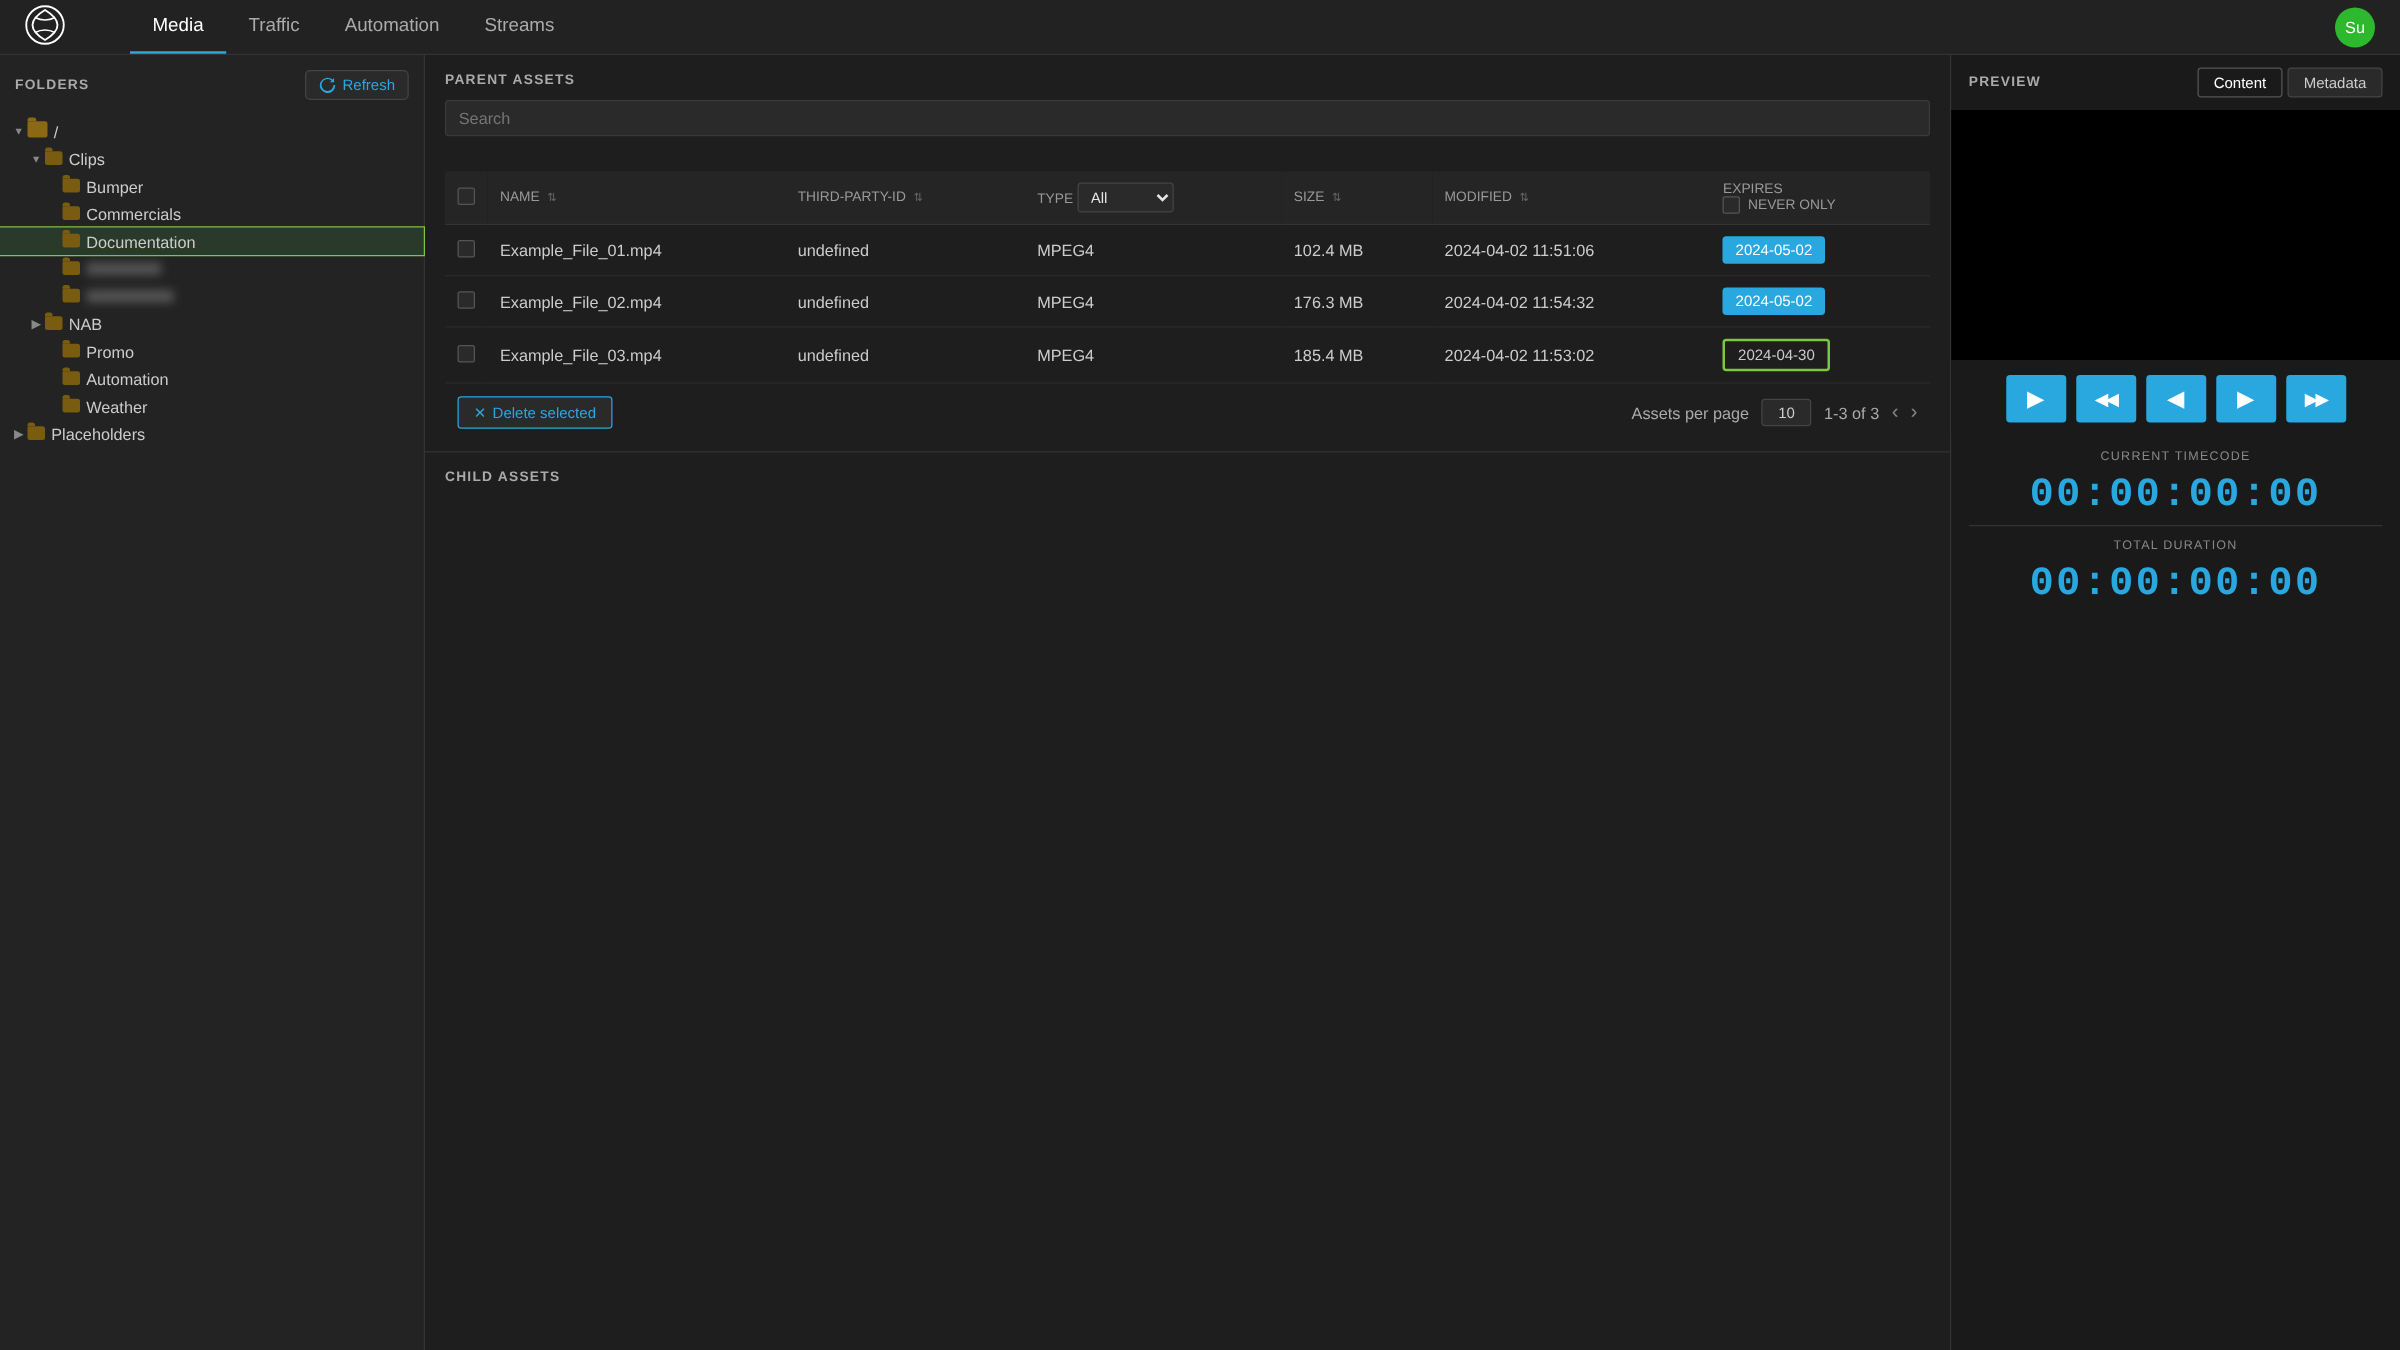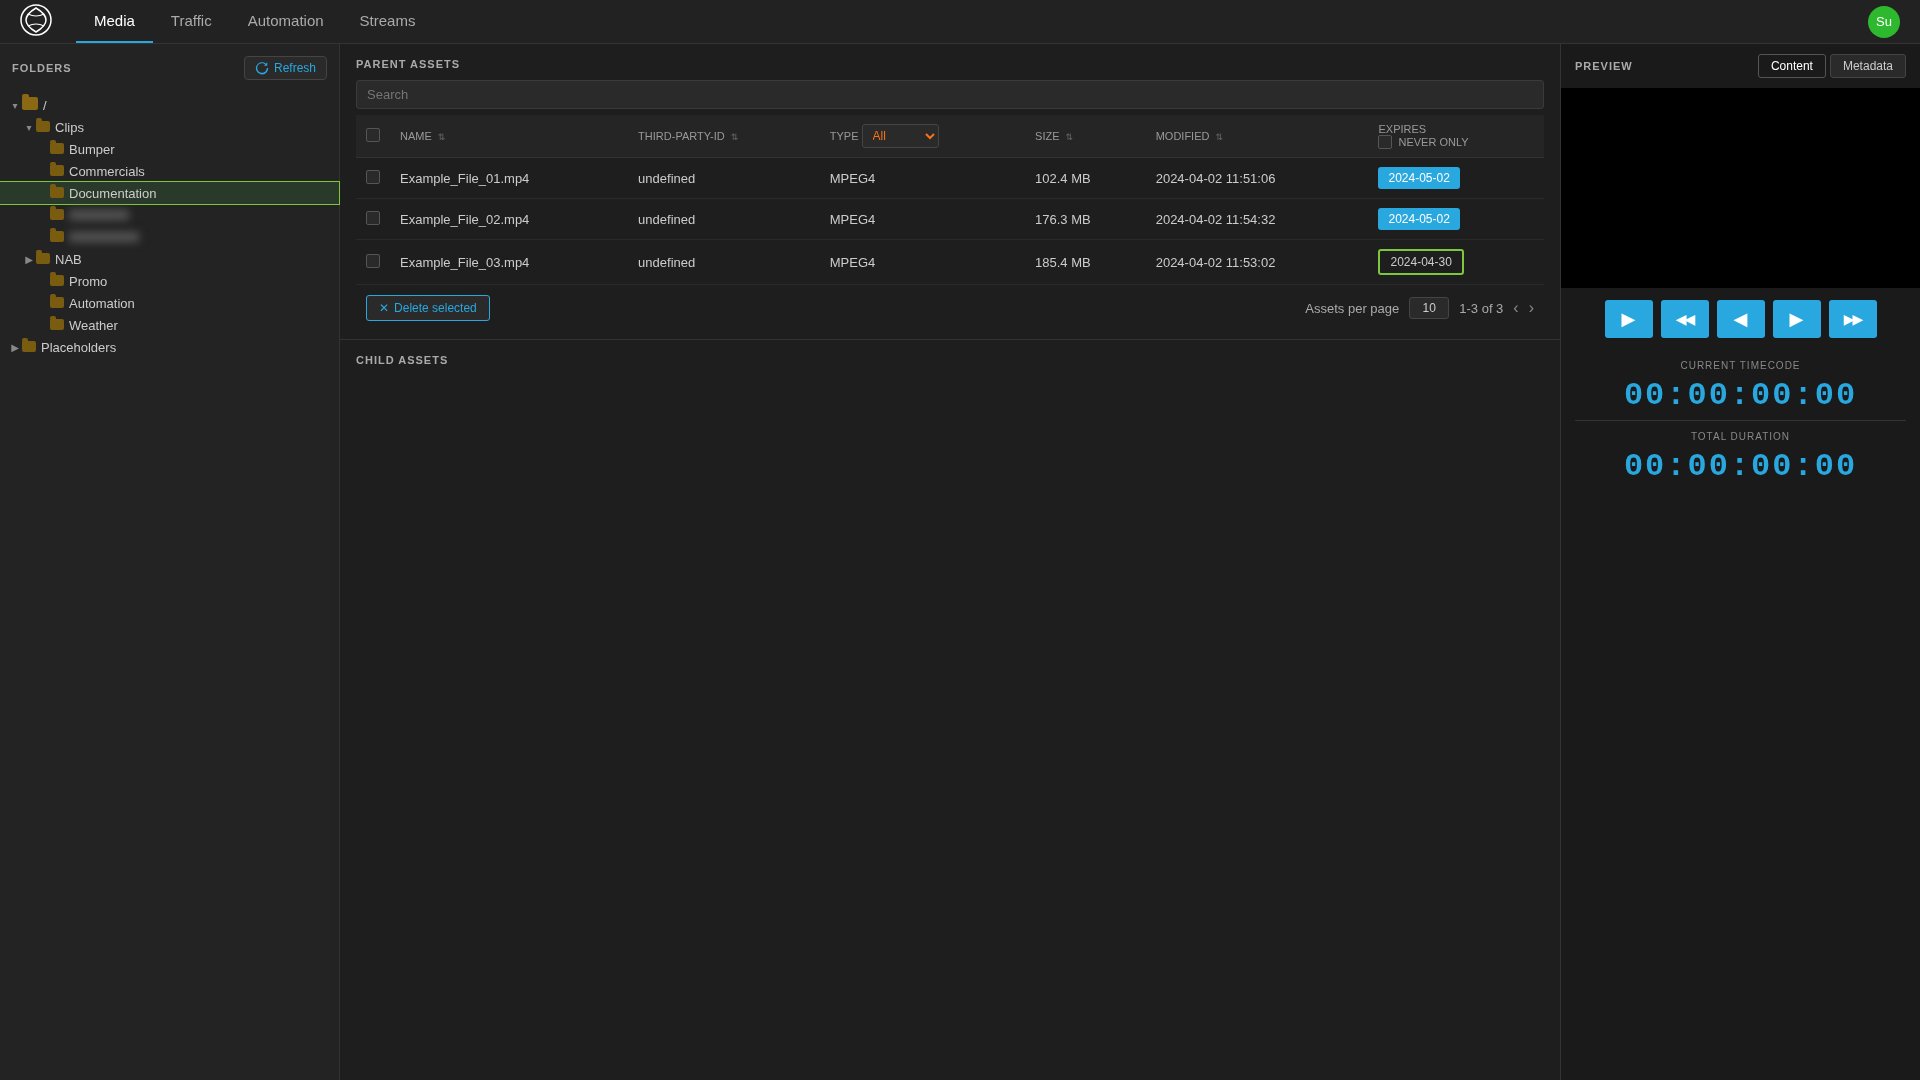--- a/index.html
+++ b/index.html
@@ -15,20 +15,21 @@
 
     
     .topnav {
       display: flex;
       align-items: center;
       background: #222;
       height: 44px;
       padding: 0 20px;
       border-bottom: 1px solid #333;
       position: relative;
+      gap: 28px;
     }
     .nav-tabs {
       display: flex;
       gap: 0;
       height: 100%;
       align-items: flex-end;
     }
     .nav-tab {
       padding: 8px 18px;
       color: #aaa;
@@ -197,21 +198,21 @@
       margin-bottom: 10px;
     }
     .search-bar {
       width: 100%;
       background: #2a2a2a;
       border: 1px solid #3a3a3a;
       border-radius: 3px;
       color: #ccc;
       padding: 6px 10px;
       font-size: 13px;
-      margin-bottom: 6px;
+      margin-bottom: 28px;
       outline: none;
     }
 
     
     .assets-table {
       width: 100%;
       border-collapse: collapse;
     }
     .assets-table th {
       background: #252525;
@@ -245,21 +246,21 @@
       height: 14px;
       border: 1px solid #555;
       background: #2a2a2a;
       border-radius: 2px;
       display: inline-block;
       cursor: pointer;
     }
     .type-select {
       background: #2a2a2a;
       border: 1px solid #444;
-      color: #f97316;
+      color: #e5e5e5;
       padding: 3px 6px;
       border-radius: 3px;
       font-size: 12px;
       cursor: pointer;
     }
     .expires-badge {
       background: #29a8e0;
       color: #fff;
       border-radius: 3px;
       padding: 4px 10px;

